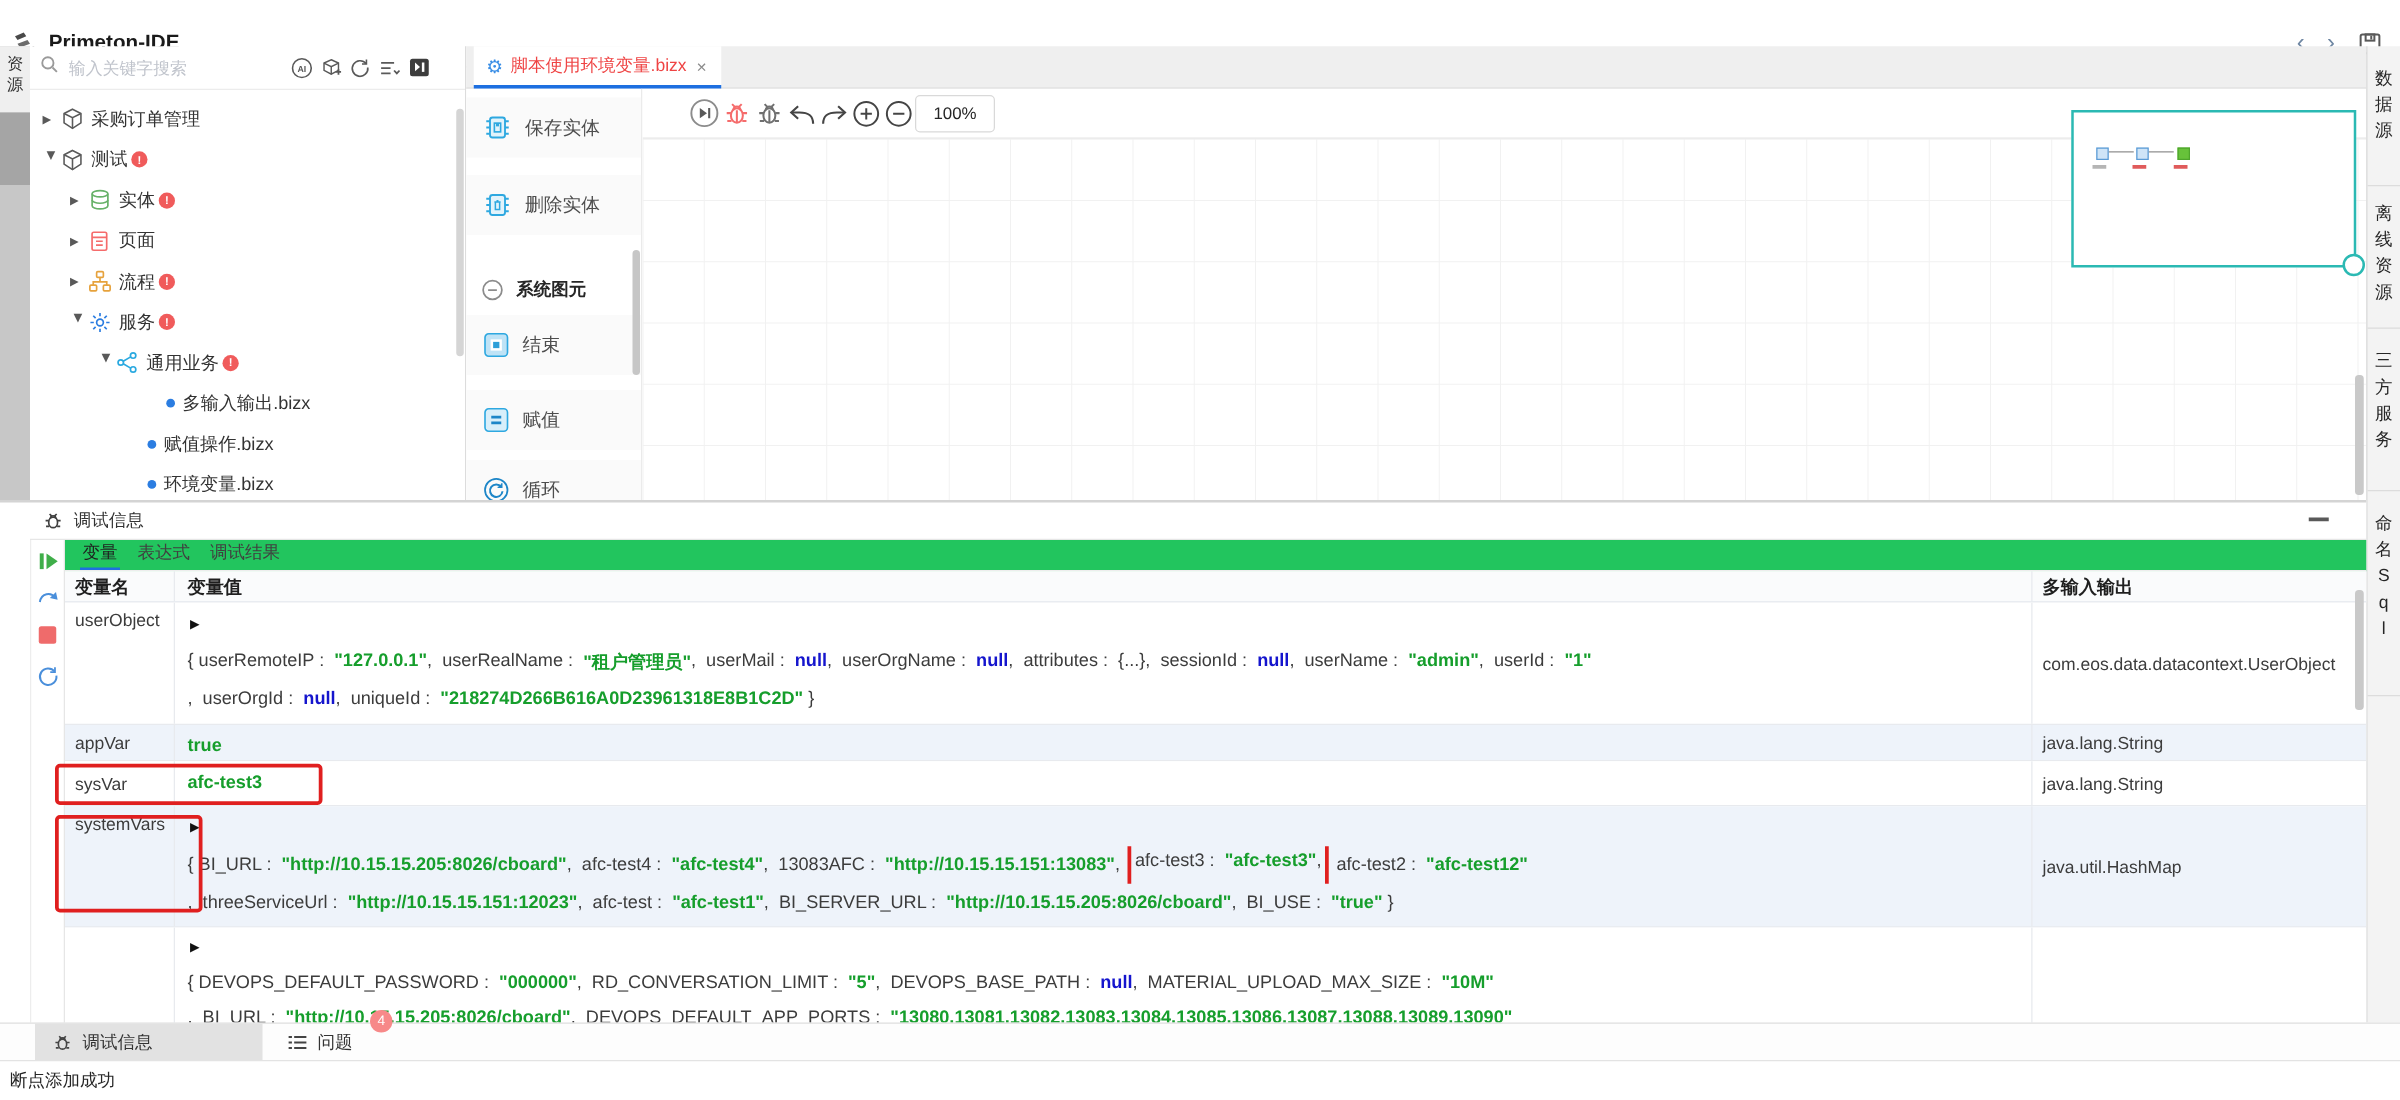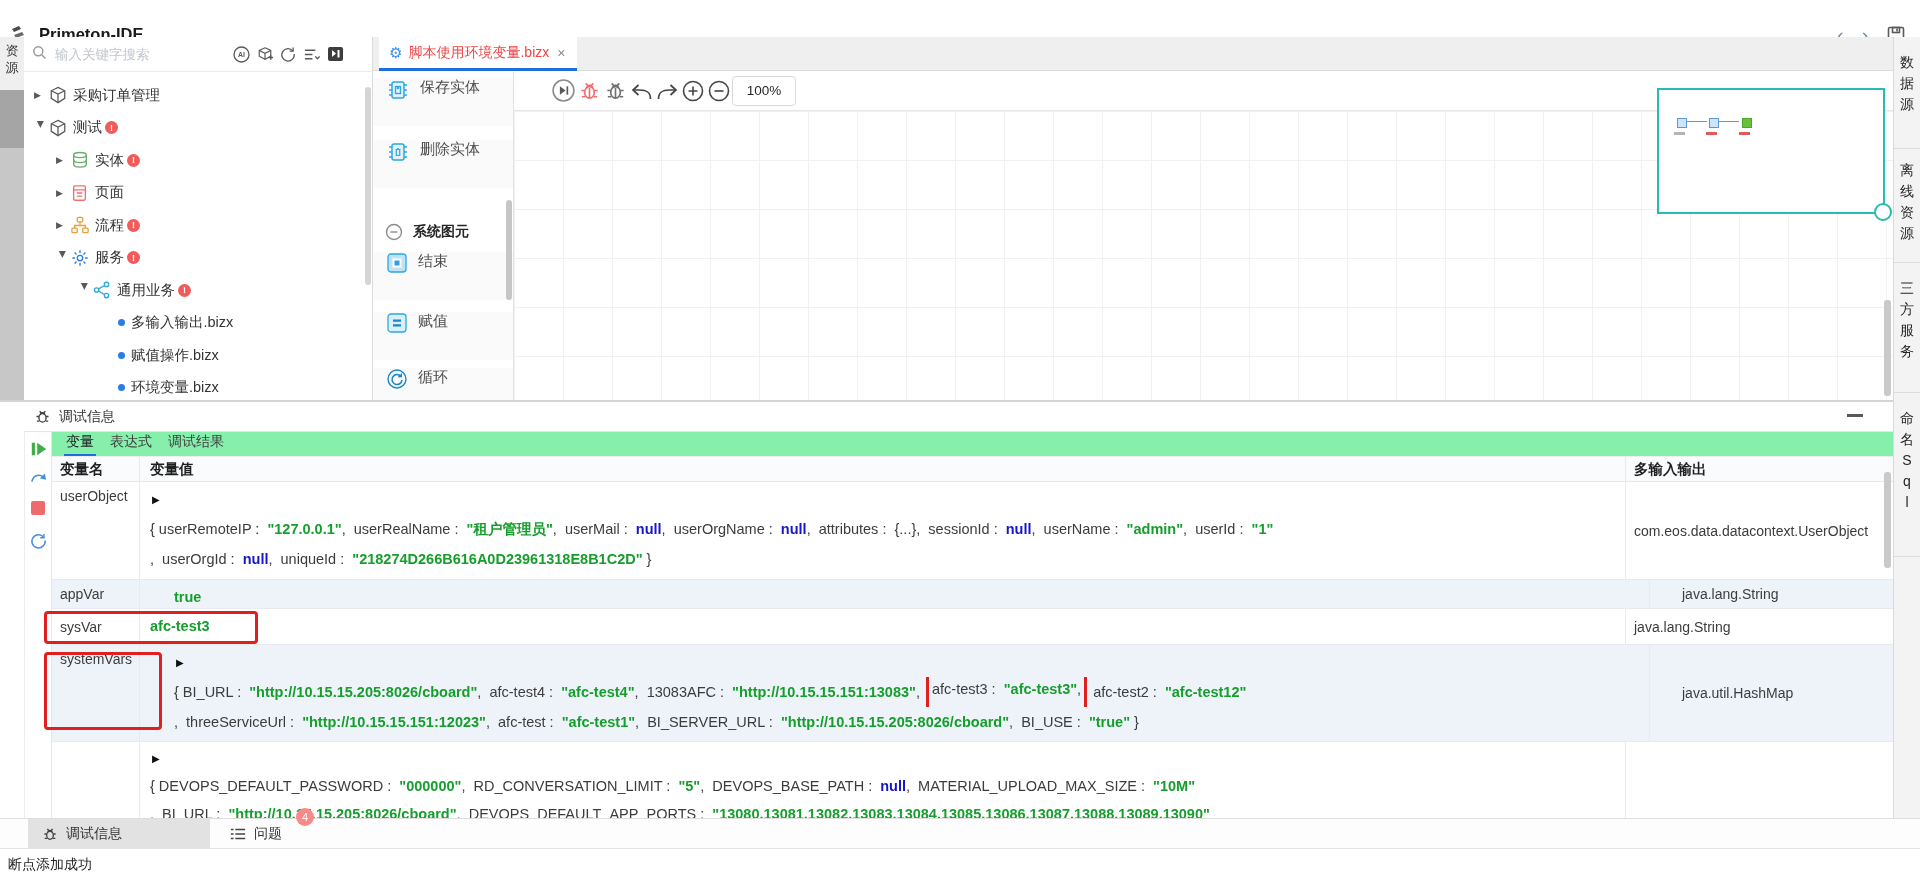--- a/index.html
+++ b/index.html
@@ -42,21 +42,21 @@
   
   .tabstrip{left:373px;top:37px;width:1520px;height:34px;background:#efefef;border-bottom:1px solid #dcdcdc;box-sizing:border-box;}
   .edittab{position:absolute;left:6px;top:0;height:34px;width:198px;background:#fff;display:flex;align-items:center;
            border-bottom:3px solid #1d6fe0;box-sizing:border-box;padding:0 10px;}
   .edittab .gear{color:#3a8ee6;font-size:15px;margin-right:6px;}
   .edittab .tlabel{font-size:14px;color:#ef4444;white-space:nowrap;}
   .edittab .tclose{margin-left:8px;color:#8c8c8c;font-size:14px;}
 
   
   .palette{left:373px;top:71px;width:141px;height:329px;background:#fff;border-right:1px solid #e3e3e3;box-sizing:border-box;overflow:hidden;}
-  .pal-item{position:absolute;left:0;width:140px;height:48px;background:#fafafa;display:flex;cursor:default;}
+  .pal-item{position:absolute;left:0;width:140px;height:48px;background:#fafafa;display:flex;align-items:center;cursor:default;}
   .pal-item .pic{margin-left:13px;display:inline-flex;}
   .pal-item .plabel{font-size:15px;color:#4d4d4d;margin-left:10px;white-space:nowrap;}
   .pal-header{position:absolute;left:0;width:140px;height:26px;display:flex;align-items:center;}
   .pal-header .phlabel{font-size:14px;font-weight:bold;color:#262626;margin-left:10px;}
 
   
   .canvas{left:514px;top:71px;width:1379px;height:329px;background:#fff;overflow:hidden;}
   .ctoolbar{position:absolute;left:0;top:0;width:1379px;height:40px;background:#fff;border-bottom:1px solid #e6e6e6;
             display:flex;align-items:center;box-sizing:border-box;padding-left:36px;}
   .ctool{width:26px;height:26px;display:inline-flex;align-items:center;justify-content:center;}
@@ -77,31 +77,31 @@
   .rr-div{position:absolute;left:0;width:26px;height:1px;background:#dcdcdc;}
 
   
   .debug{left:0;top:400px;width:1893px;height:418px;background:#fff;border-top:2px solid #d4d4d4;box-sizing:border-box;}
   .dbg-header{position:absolute;left:24px;top:0;width:1869px;height:30px;border-bottom:1px solid #e6e6e6;
               display:flex;align-items:center;box-sizing:border-box;}
   .dbg-title{font-size:14px;color:#333;margin-left:8px;}
   .dbg-min{position:absolute;right:30px;top:12px;width:16px;height:3px;background:#595959;}
   .gutter{position:absolute;left:24px;top:30px;width:28px;height:388px;border-left:1px solid #ededed;border-right:1px solid #e6e6e6;box-sizing:border-box;background:#fff;}
   .gut-ic{position:absolute;left:5px;}
-  .dbg-tabs{position:absolute;left:52px;top:30px;width:1841px;height:25px;background:#86efac;display:flex;align-items:flex-end;border-bottom:1px solid #ededed;box-sizing:border-box;}
+  .dbg-tabs{position:absolute;left:52px;top:30px;width:1841px;height:25px;background:#22c55e;display:flex;align-items:flex-end;border-bottom:1px solid #ededed;box-sizing:border-box;}
   .dbg-tab{font-size:14px;color:#404040;margin-left:12px;padding:2px 2px 3px;border-bottom:2px solid transparent;}
   .dbg-tab.active{border-bottom-color:#1d6fe0;color:#1f1f1f;}
   .thead{position:absolute;left:52px;top:55px;width:1841px;height:25px;background:#fafbfc;border-bottom:1px solid #e4e7ed;
          box-sizing:border-box;display:flex;font-size:14.5px;font-weight:bold;color:#1f1f1f;}
   .tc-name{width:88px;padding-left:8px;box-sizing:border-box;border-right:1px solid #e8eaee;display:flex;align-items:center;}
   .tc-val{width:1486px;padding-left:10px;box-sizing:border-box;border-right:1px solid #e8eaee;display:flex;align-items:center;}
   .tc-type{flex:1;padding-left:8px;display:flex;align-items:center;}
   .tbody{position:absolute;left:52px;top:80px;width:1841px;height:338px;overflow:hidden;}
   .trow{position:relative;display:flex;border-bottom:1px solid #e8eaee;box-sizing:border-box;background:#fff;}
-  .trow.shade{background:#eef3fa;gap:24px;}
+  .trow.shade{background:#eef3fa;}
   .trow .tc-name{font-size:14px;color:#3c3c3c;align-items:flex-start;padding-top:6px;}
   .trow.mid .tc-name{align-items:center;padding-top:0;}
   .trow .tc-type{font-size:14px;color:#3c3c3c;}
   .vcell{width:1486px;padding-left:10px;box-sizing:border-box;border-right:1px solid #e8eaee;padding-top:2px;}
   .vl{height:30px;display:flex;align-items:center;white-space:pre;font-size:14.5px;overflow:hidden;}
   .r5 .vl{height:28px;}
   .vl .tri{color:#111;font-size:10px;margin-left:2px;}
   .sg-p{color:#3c3c3c;}
   .sg-s{color:#169e2c;font-weight:bold;}
   .sg-n{color:#1515cd;font-weight:bold;}
@@ -271,21 +271,21 @@
             <svg width="18" height="18" viewBox="0 0 20 20" fill="none" stroke="#2aa9e0" stroke-width="1.5">
               <circle cx="4" cy="10" r="2.4"></circle>
               <circle cx="15" cy="3.8" r="2.4"></circle>
               <circle cx="15" cy="16.2" r="2.4"></circle>
               <path d="M6.2 8.8l6.6-3.8M6.2 11.2l6.6 3.8"></path>
             </svg>
           </span>
           <span class="tree-label">通用业务</span>
           <span class="badge">!</span>
         </div>
-        <div class="tree-row" style="top: 269.5px; left: 76px;">
+        <div class="tree-row" style="top: 269.5px; left: 91px;">
           <span class="leaf-dot" style="margin-left: 18px;"></span>
           <span class="tree-label">多输入输出.bizx</span>
         </div>
         <div class="tree-row" style="top: 302px; left: 76px;">
           <span class="leaf-dot" style="margin-left: 18px;"></span>
           <span class="tree-label">赋值操作.bizx</span>
         </div>
         <div class="tree-row" style="top: 334.5px; left: 76px;">
           <span class="leaf-dot" style="margin-left: 18px;"></span>
           <span class="tree-label">环境变量.bizx</span>

